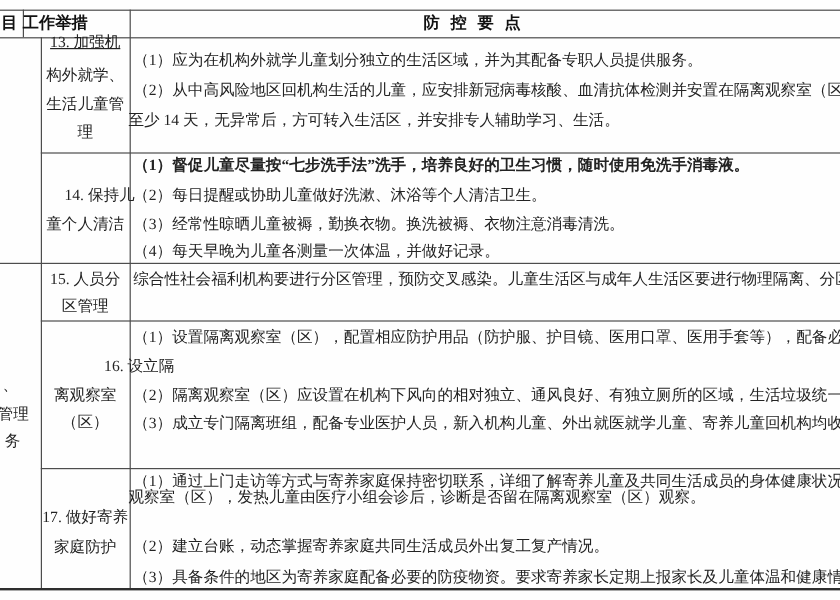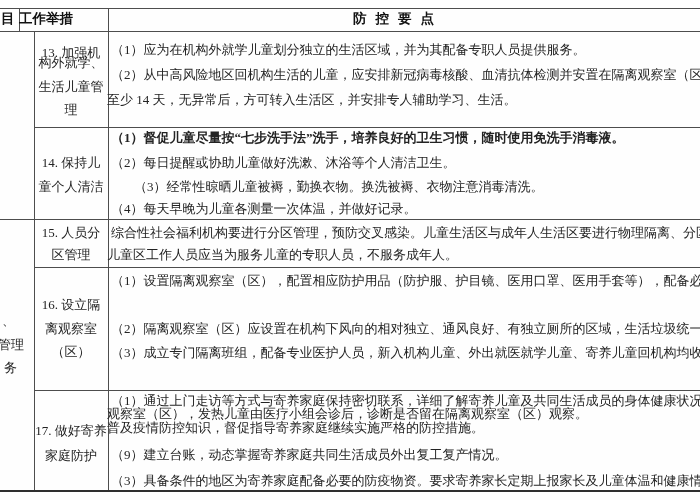--- a/index.html
+++ b/index.html
@@ -31,48 +31,46 @@
   <div class="vl" style="left:108px;top:8px;height:482px;"></div>
 
   <div class="t bold" style="left:1px;top:10px;">目</div>
   <div class="t bold" style="left:19px;top:10px;width:89px;text-align:left;">工作举措</div>
   <div class="t bold spaced" style="left:353px;top:10px;">防控要点</div>
 
   <div class="t" style="left:2px;top:312px;">、</div>
   <div class="t" style="left:-2px;top:336px;">管理</div>
   <div class="t" style="left:4px;top:359px;">务</div>
 
-  <div class="t lbl" style="top:44px;">13. 加强机</div>
+  <div class="t lbl" style="top:26px;text-decoration:underline;">13. 加强机</div>
   <div class="t lbl" style="top:54px;">构外就学、</div>
   <div class="t lbl" style="top:78px;">生活儿童管</div>
   <div class="t lbl" style="top:101px;">理</div>
   <div class="t" style="left:111px;top:41px;">（1）应为在机构外就学儿童划分独立的生活区域，并为其配备专职人员提供服务。</div>
   <div class="t" style="left:111px;top:66px;">（2）从中高风险地区回机构生活的儿童，应安排新冠病毒核酸、血清抗体检测并安置在隔离观察室（区）</div>
   <div class="t" style="left:107px;top:91px;text-align:right;">至少 14 天，无异常后，方可转入生活区，并安排专人辅助学习、生活。</div>
 
-  <div class="t lbl" style="top:154px;">14. 保持儿</div>
+  <div class="t lbl" style="top:154px;padding-left:12px;">14. 保持儿</div>
   <div class="t lbl" style="top:178px;">童个人清洁</div>
   <div class="t" style="left:111px;top:129px;font-weight:bold;">（1）督促儿童尽量按“七步洗手法”洗手，培养良好的卫生习惯，随时使用免洗手消毒液。</div>
   <div class="t" style="left:111px;top:154px;">（2）每日提醒或协助儿童做好洗漱、沐浴等个人清洁卫生。</div>
-  <div class="t" style="left:111px;top:178px;margin-left:23px;">（3）经常性晾晒儿童被褥，勤换衣物。换洗被褥、衣物注意消毒清洗。</div>
+  <div class="t" style="left:111px;top:178px;">（3）经常性晾晒儿童被褥，勤换衣物。换洗被褥、衣物注意消毒清洗。</div>
   <div class="t" style="left:111px;top:200px;">（4）每天早晚为儿童各测量一次体温，并做好记录。</div>
 
   <div class="t lbl" style="top:224px;">15. 人员分</div>
   <div class="t lbl" style="top:246px;">区管理</div>
   <div class="t" style="left:111px;top:224px;">综合性社会福利机构要进行分区管理，预防交叉感染。儿童生活区与成年人生活区要进行物理隔离、分区</div>
-  <div class="t" style="left:107px;top:246px;">儿童区工作人员应当为服务儿童的专职人员，不服务成年人。</div>
 
-  <div class="t lbl" style="top:296px;">16. 设立隔</div>
+  <div class="t lbl" style="top:296px;margin-left:45px;">16. 设立隔</div>
   <div class="t lbl" style="top:320px;">离观察室</div>
   <div class="t lbl" style="top:343px;">（区）</div>
   <div class="t" style="left:111px;top:272px;">（1）设置隔离观察室（区），配置相应防护用品（防护服、护目镜、医用口罩、医用手套等），配备必要的</div>
   <div class="t" style="left:111px;top:320px;">（2）隔离观察室（区）应设置在机构下风向的相对独立、通风良好、有独立厕所的区域，生活垃圾统一</div>
   <div class="t" style="left:111px;top:344px;">（3）成立专门隔离班组，配备专业医护人员，新入机构儿童、外出就医就学儿童、寄养儿童回机构均收入</div>
   <div class="t" style="left:107px;top:369px;margin-top:36px;">观察室（区），发热儿童由医疗小组会诊后，诊断是否留在隔离观察室（区）观察。</div>
 
   <div class="t lbl" style="top:422px;">17. 做好寄养</div>
   <div class="t lbl" style="top:447px;">家庭防护</div>
   <div class="t" style="left:111px;top:392px;">（1）通过上门走访等方式与寄养家庭保持密切联系，详细了解寄养儿童及共同生活成员的身体健康状况，</div>
-  <div class="t" style="left:107px;top:419px;">普及疫情防控知识，督促指导寄养家庭继续实施严格的防控措施。</div>
-  <div class="t" style="left:111px;top:446px;">（9）建立台账，动态掌握寄养家庭共同生活成员外出复工复产情况。</div>
+  <div class="t" style="left:111px;top:446px;">（2）建立台账，动态掌握寄养家庭共同生活成员外出复工复产情况。</div>
   <div class="t" style="left:111px;top:472px;">（3）具备条件的地区为寄养家庭配备必要的防疫物资。要求寄养家长定期上报家长及儿童体温和健康情</div>
 
 </div>
 
 </body></html>

